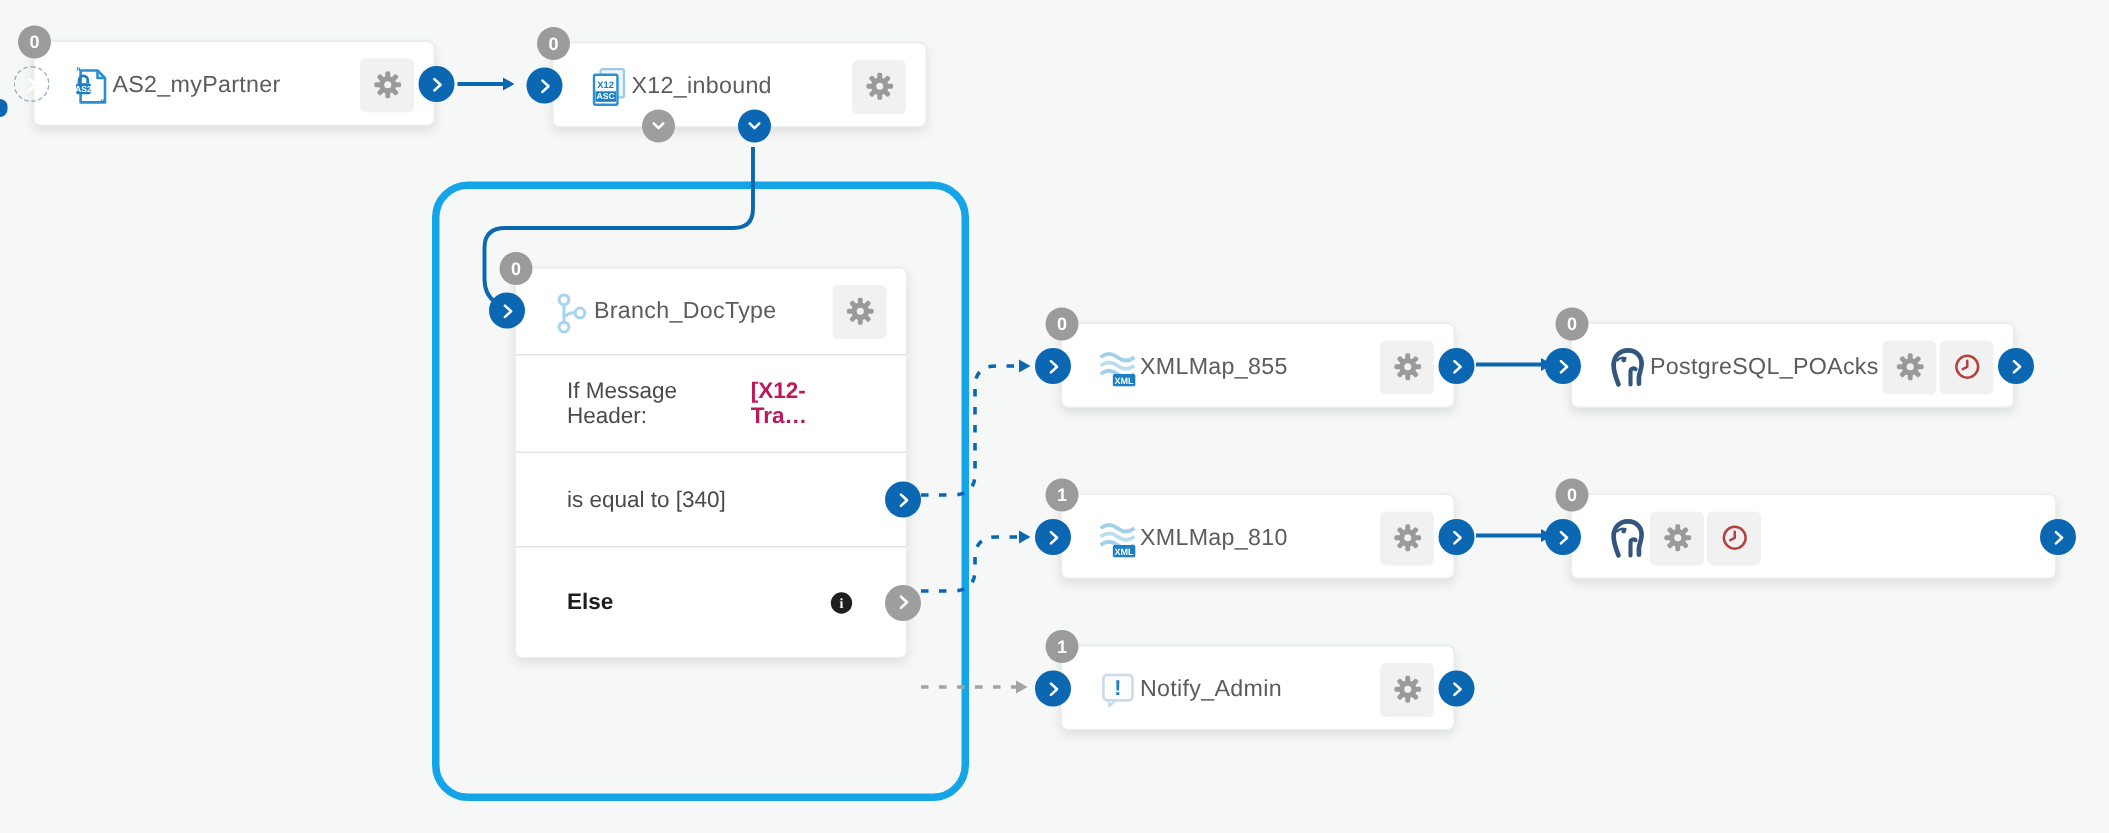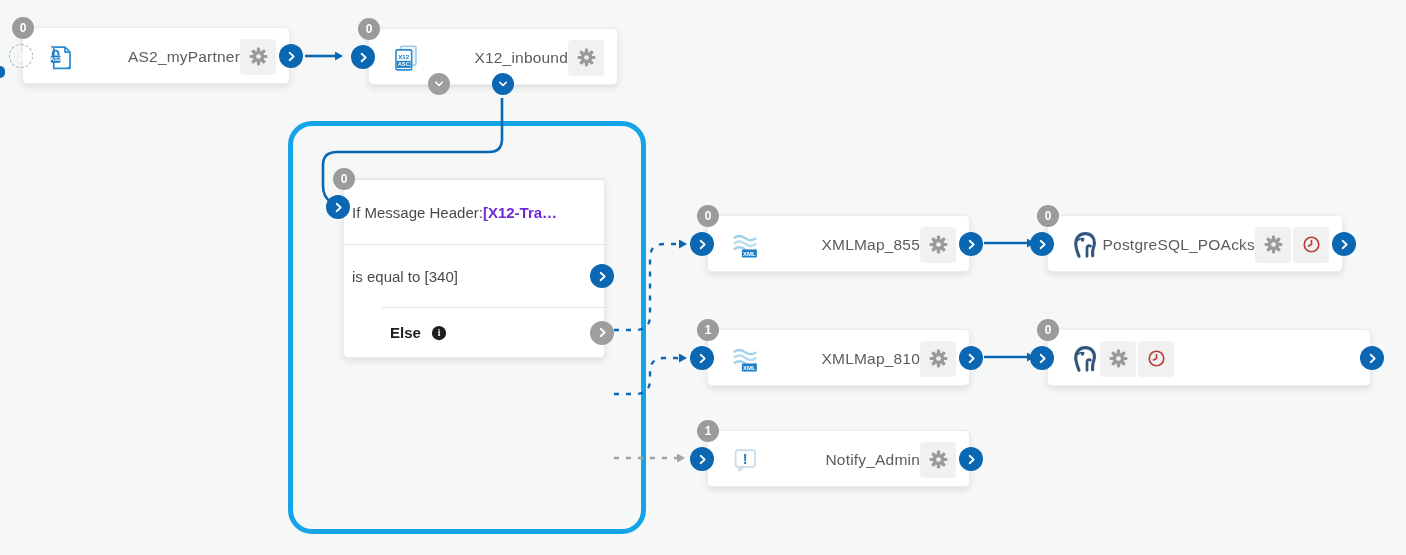--- a/index.html
+++ b/index.html
@@ -19,21 +19,21 @@
   .edge-dashed { stroke:#0b67b2; stroke-width:2.4; fill:none; stroke-dasharray:5 7; }
   .edge-dashed-gray { stroke:#a3a3a3; stroke-width:2.4; fill:none; stroke-dasharray:5 7; }
 
   
   .node {
     position:absolute; background:#fff; border:1px solid #ececec; border-radius:5px;
     box-shadow:0 3px 7px rgba(0,0,0,.10); z-index:3;
   }
   .node-row { display:flex; align-items:center; height:57px; }
   .node-icon { width:30px; height:30px; margin-left:22px; flex:0 0 auto; }
-  .node-title { flex:1; text-align:right; font-size:15.5px; color:#5c5c5c; letter-spacing:.2px;
+  .node-title { flex:1; text-align:left; font-size:15.5px; color:#5c5c5c; letter-spacing:.2px;
                 white-space:nowrap; overflow:hidden; }
   .tool-btns { display:flex; gap:2px; margin-right:13px; }
   .tool-btn { width:36px; height:36px; background:#f1f1f1; border:0; border-radius:4px;
               display:flex; align-items:center; justify-content:center; cursor:pointer; }
   .tool-btn svg { width:21px; height:21px; }
 
   
   .port { position:absolute; width:24px; height:24px; border-radius:50%;
           display:flex; align-items:center; justify-content:center; z-index:4; }
   .port svg { width:15px; height:15px; }
@@ -56,25 +56,25 @@
   .n-x12   { left:368px; top:28px;  width:250px; height:57px; }
   .n-branch{ left:343px; top:178px; width:262px; z-index:3; }
   .n-xm855 { left:707px; top:215px; width:263px; height:57px; }
   .n-pgpo  { left:1047px;top:215px; width:296px; height:57px; }
   .n-xm810 { left:707px; top:329px; width:263px; height:57px; }
   .n-pginv { left:1047px;top:329px; width:324px; height:57px; }
   .n-notify{ left:707px; top:430px; width:263px; height:57px; }
 
   
   .branch-row { position:relative; display:flex; align-items:center; border-top:1px solid #e4e4e4;
-                padding:0 8px; font-size:15px; color:#4a4a4a; }
+                padding:0 34px; font-size:15px; color:#4a4a4a;justify-content:space-between; }
   .row-if   { height:65px; }
   .row-cond { height:63px; }
-  .row-else { height:50px; font-weight:bold; color:#1d1d1d; gap:9px;margin-left:38px; }
-  .branch-row b { color:#6d28d9; }
+  .row-else { height:74px; font-weight:bold; color:#1d1d1d; gap:9px; }
+  .branch-row b { color:#be185d; }
   .row-port { position:absolute; right:-10px; top:50%; margin-top:-12px; }
 
   .clipped-sliver { position:absolute; left:0; top:66px; width:5px; height:12px;
                     background:#0b67b2; border-radius:0 6px 6px 0; z-index:3; }
 </style>
 </head>
 <body>
 
 <svg width="0" height="0" style="position:absolute" aria-hidden="true">
   <defs>
@@ -227,20 +227,33 @@
     </div>
   </div>
 
   <div class="node n-branch">
     <div class="badge">0</div>
     <div class="port port-blue port-in">
       <svg viewBox="0 0 24 24">
           <use href="#i-chev-right"></use>
         </svg>
     </div>
+    <div class="node-row">
+      <svg class="node-icon" viewBox="0 0 24 24">
+          <use href="#i-branch"></use>
+        </svg>
+      <div class="node-title">Branch_DocType</div>
+      <div class="tool-btns">
+        <button class="tool-btn">
+          <svg viewBox="0 0 24 24">
+              <use href="#i-gear"></use>
+            </svg>
+        </button>
+      </div>
+    </div>
     <div class="branch-row row-if">
       <span>If Message Header: </span>
         <b>[X12-Tra…</b>
     </div>
     <div class="branch-row row-cond">
       <span>is equal to [340]</span>
       <div class="port port-blue row-port">
         <svg viewBox="0 0 24 24">
             <use href="#i-chev-right"></use>
           </svg>

